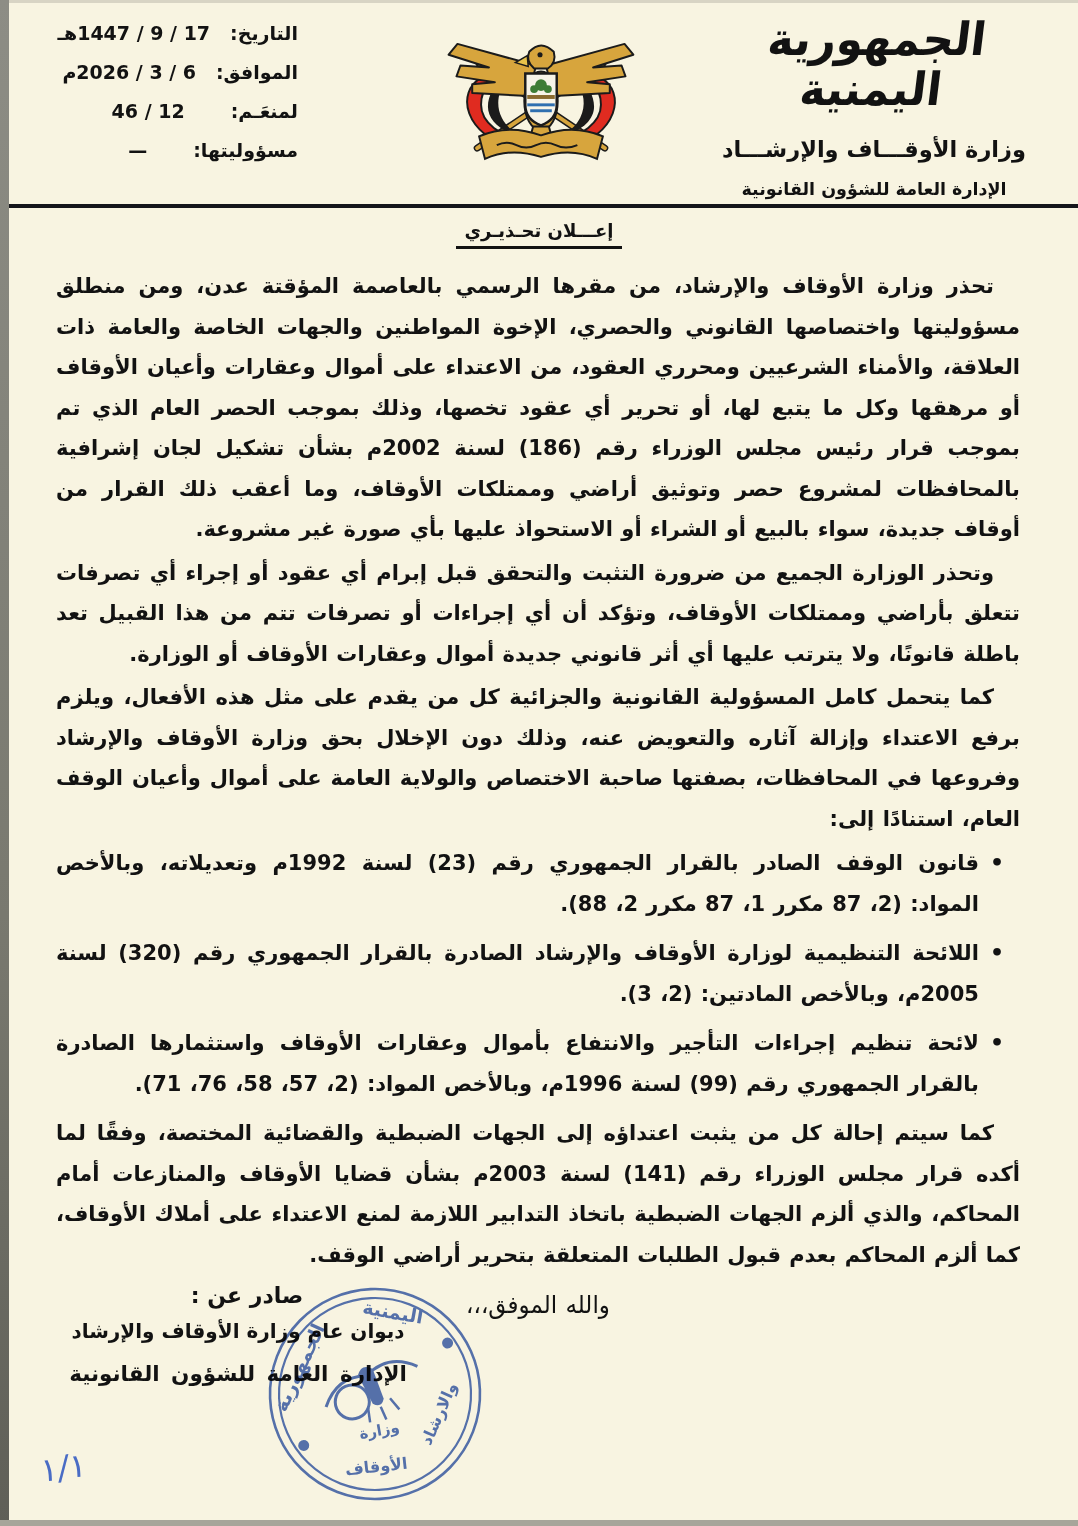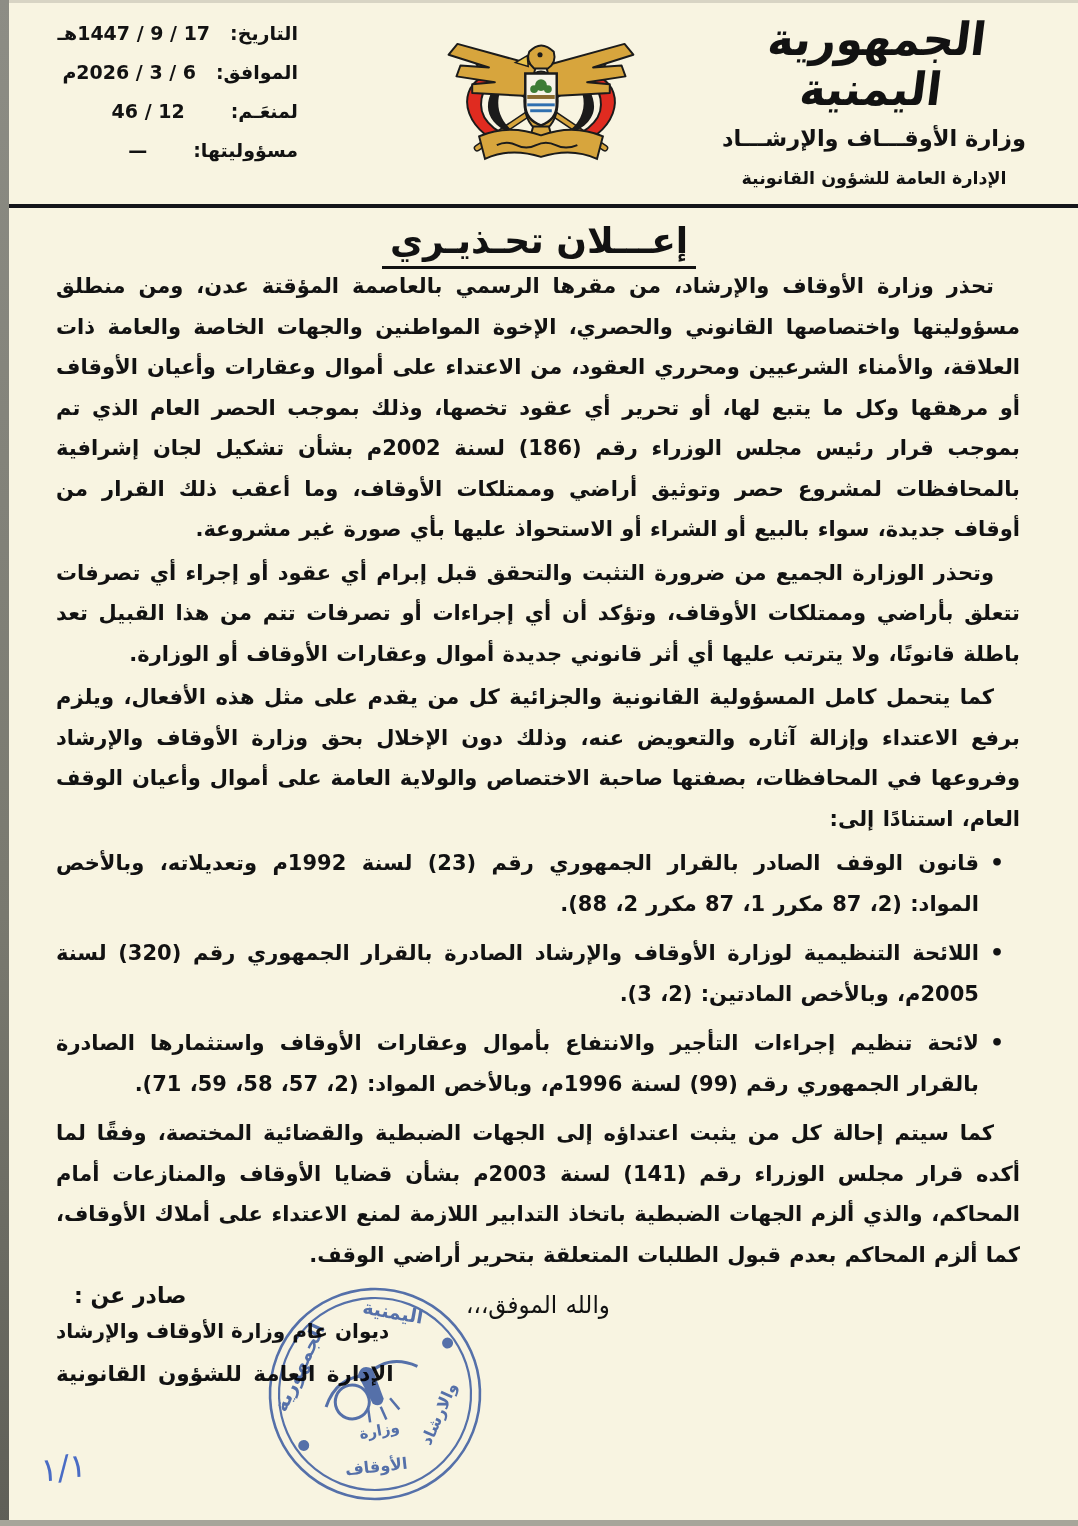--- a/index.html
+++ b/index.html
@@ -13,57 +13,57 @@
   .edge-bottom{position:absolute;left:0;bottom:0;width:100%;height:6px;background:#a7a59a;}
   .edge-top{position:absolute;left:0;top:0;width:100%;height:3px;background:#d8d4c4;}
 
   
   .letterhead{position:absolute;top:0;left:0;right:0;height:200px;}
   .org-block{position:absolute;top:16px;right:26px;width:356px;text-align:center;}
   .republic-callig{
     font-size:44px;font-weight:bold;line-height:1.1;
     transform:skewX(-7deg) scaleY(1.04);letter-spacing:0;
   }
-  .ministry-name{font-size:22.5px;font-weight:bold;margin-top:12px;}
+  .ministry-name{font-size:22.5px;font-weight:bold;margin-top:23px;}
   .department-name{font-size:17.5px;font-weight:bold;margin-top:17px;}
 
   .emblem-wrap{position:absolute;top:22px;left:428px;width:226px;height:150px;}
 
   .meta-block{position:absolute;top:22px;left:30px;width:268px;font-size:19px;font-weight:bold;}
   .meta-row{display:flex;align-items:baseline;margin-bottom:17px;}
   .meta-row .value{margin-right:20px;}
   .meta-row.wide .value{margin-right:46px;}
 
   .header-rule{position:absolute;top:204px;left:9px;right:0;height:4px;background:#15151a;}
 
   
   .doc-title{position:absolute;top:220px;left:0;width:100%;text-align:center;}
   .doc-title span{
-    display:inline-block;font-size:36px;font-weight:bold;
+    display:inline-block;font-size:18px;font-weight:bold;
     border-bottom:3.5px solid #121212;padding:0 8px 5px;
   }
 
   
   .doc-body{
     position:absolute;top:266px;right:58px;left:56px;
     font-size:21px;font-weight:bold;line-height:1.93;
     text-align:justify;word-spacing:1px;
   }
   .doc-body p.para{margin:0 0 3px;text-indent:26px;}
   .bullets{margin:4px 16px 6px 0;}
   .bullet{display:flex;gap:11px;margin-bottom:9px;}
   .bullet .marker{flex:0 0 auto;font-size:22px;line-height:1.8;}
   .bullet .btext{flex:1;text-align:justify;}
   .ending-phrase{
     text-align:center;font-weight:normal;font-size:23px;margin-top:8px;
     transform:scaleY(1.05);
   }
 
   
-  .issued{position:absolute;left:56px;top:1283px;width:364px;text-align:left;}
+  .issued{position:absolute;left:56px;top:1283px;width:364px;text-align:center;}
   .issued .iss-label{font-size:22px;font-weight:bold;margin-bottom:11px;margin-left:18px;}
   .issued .iss-line1{font-size:20px;font-weight:bold;margin-bottom:18px;}
   .issued .iss-line2{font-size:21.5px;font-weight:bold;word-spacing:4px;}
 
   
   .stamp{
     position:absolute;left:263px;top:1282px;width:224px;height:224px;
     transform:rotate(-24deg);mix-blend-mode:multiply;opacity:.88;
   }
   .stamp text{font-family:"DejaVu Sans",sans-serif;font-weight:bold;fill:#3f62b8;}
@@ -173,21 +173,21 @@
       <div class="bullet">
         <span class="marker">•</span>
         <div class="btext">قانون الوقف الصادر بالقرار الجمهوري رقم (23) لسنة 1992م وتعديلاته، وبالأخص المواد: (2، 87 مكرر 1، 87 مكرر 2، 88).</div>
       </div>
       <div class="bullet">
         <span class="marker">•</span>
         <div class="btext">اللائحة التنظيمية لوزارة الأوقاف والإرشاد الصادرة بالقرار الجمهوري رقم (320) لسنة 2005م، وبالأخص المادتين: (2، 3).</div>
       </div>
       <div class="bullet">
         <span class="marker">•</span>
-        <div class="btext">لائحة تنظيم إجراءات التأجير والانتفاع بأموال وعقارات الأوقاف واستثمارها الصادرة بالقرار الجمهوري رقم (99) لسنة 1996م، وبالأخص المواد: (2، 57، 58، 59، 71).</div>
+        <div class="btext">لائحة تنظيم إجراءات التأجير والانتفاع بأموال وعقارات الأوقاف واستثمارها الصادرة بالقرار الجمهوري رقم (99) لسنة 1996م، وبالأخص المواد: (2، 57، 58، 76، 71).</div>
       </div>
     </div>
 
     <p class="para">كما سيتم إحالة كل من يثبت اعتداؤه إلى الجهات الضبطية والقضائية المختصة، وفقًا لما أكده قرار مجلس الوزراء رقم (141) لسنة 2003م بشأن قضايا الأوقاف والمنازعات أمام المحاكم، والذي ألزم الجهات الضبطية باتخاذ التدابير اللازمة لمنع الاعتداء على أملاك الأوقاف، كما ألزم المحاكم بعدم قبول الطلبات المتعلقة بتحرير أراضي الوقف.</p>
     <div class="ending-phrase">والله الموفق،،،</div>
   </main>
 
   <div class="issued">
     <div class="iss-label">صادر عن :</div>
     <div class="iss-line1">ديوان عام وزارة الأوقاف والإرشاد</div>

